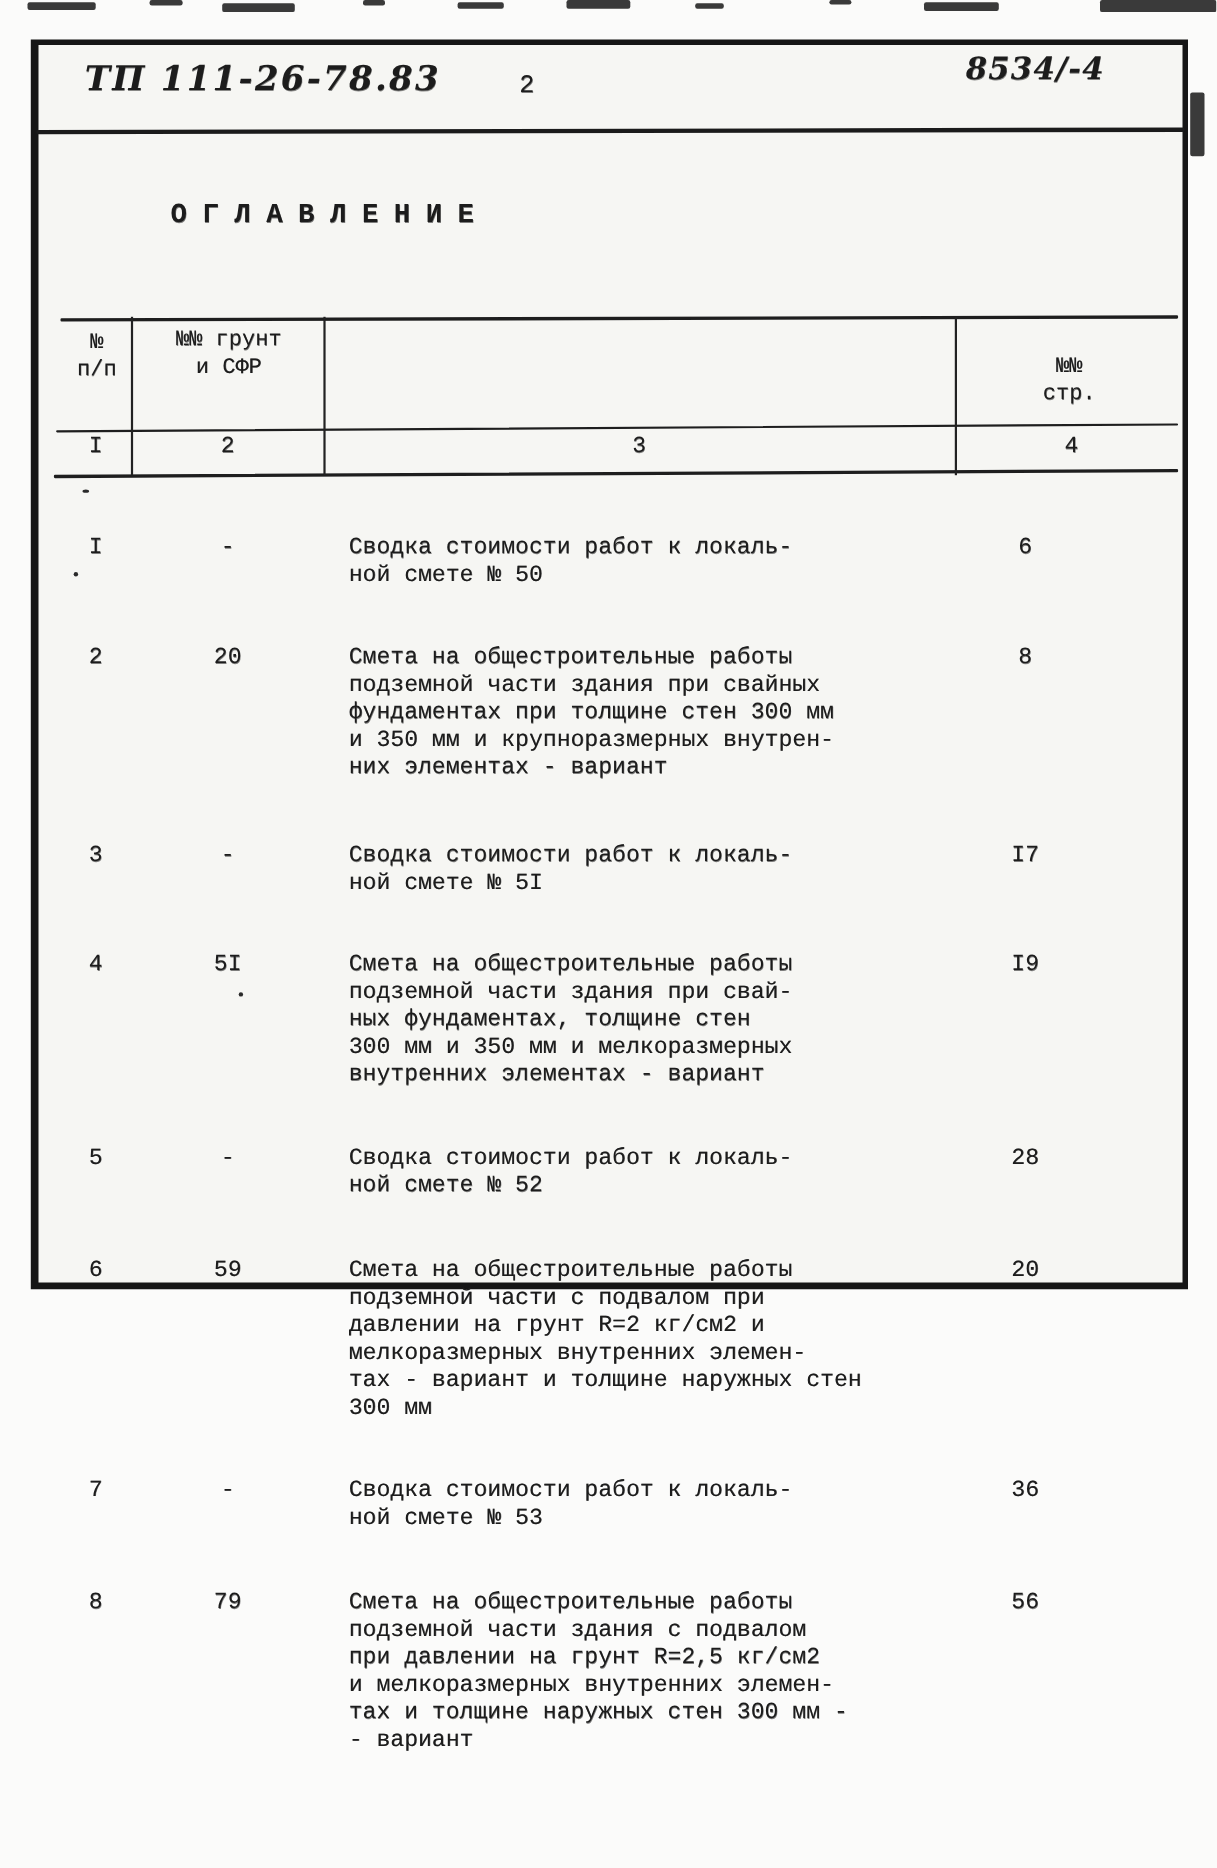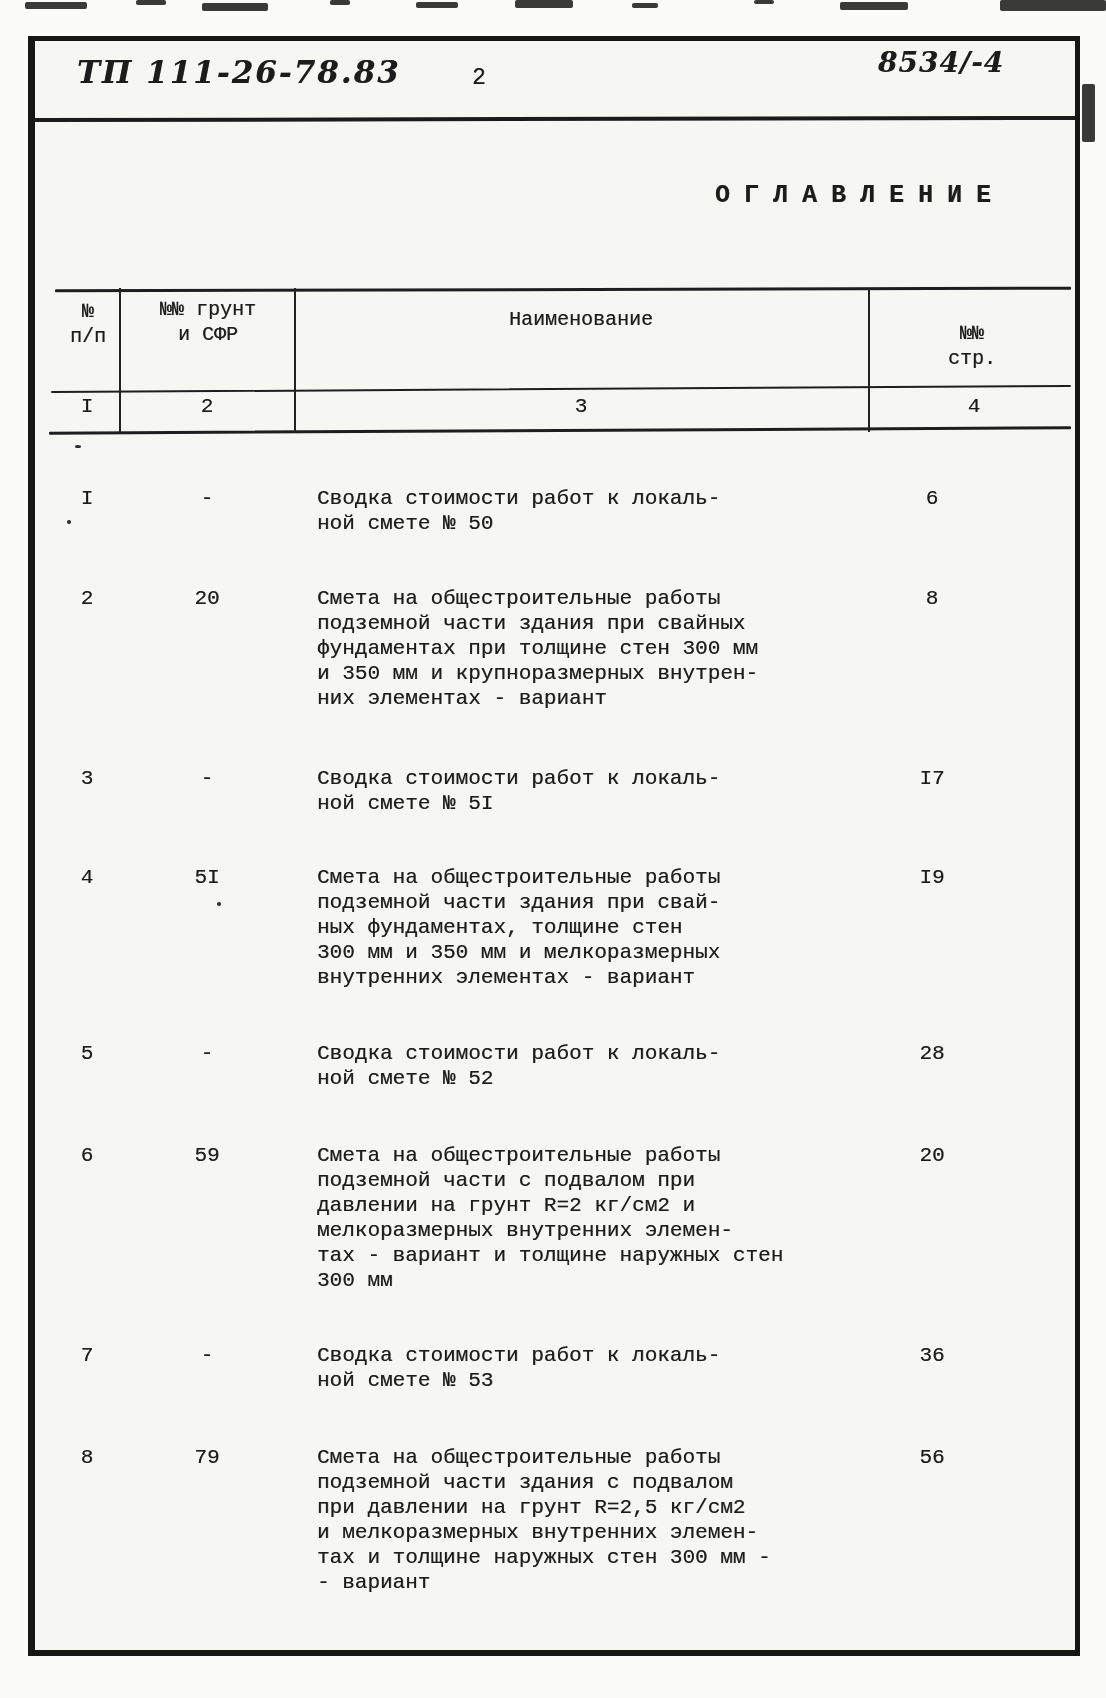--- a/index.html
+++ b/index.html
@@ -4,41 +4,41 @@
 <style>
   html,body{margin:0;padding:0;background:#fbfbfa;}
   .canvas{
     position:relative;width:1106px;height:1698px;overflow:hidden;
     background:#fbfbfa;
     font-family:"Liberation Mono","DejaVu Sans Mono",monospace;
     color:#1c1c1c;
   }
   
   .frame{
-    position:absolute;left:28px;top:36px;width:1052px;height:1620px;
+    position:absolute;left:28px;top:36px;width:1052px;height:1136px;
     border:5px solid #161616;border-left-width:7px;border-bottom-width:6px;
     background:#f6f6f3;
     box-sizing:border-box;
   }
   .frame-inner{position:absolute;left:0;top:0;right:0;bottom:0;}
   .tw{ text-shadow:0.4px 0.4px 0.5px rgba(25,25,25,0.55); }
   .hand{
     font-family:"DejaVu Serif","Liberation Serif",serif;
     font-style:italic;font-weight:bold;
     text-shadow:0.3px 0.3px 0.4px rgba(25,25,25,0.5);
   }
   .doc-code{position:absolute;left:42px;top:13px;font-size:31px;letter-spacing:2px;}
   .page-num{position:absolute;left:437px;top:24px;font-size:23px;}
   .stamp{position:absolute;left:843px;top:5px;font-size:28px;letter-spacing:1px;}
   .header-rule{
     position:absolute;left:-2px;top:76px;width:1044px;height:4px;background:#1b1b1b;
     transform:rotate(-0.12deg);border-radius:2px;
   }
   .title{
-    position:absolute;left:120px;top:140px;width:850px;text-align:right;
+    position:absolute;left:120px;top:140px;width:850px;text-align:left;
     font-size:25px;letter-spacing:14px;font-weight:bold;
   }
   
   .hline{position:absolute;background:#1e1e1e;border-radius:1px;}
   .hl-top{left:20px;top:247px;width:1016px;height:3px;transform:rotate(-0.15deg);}
   .hl-mid{left:16px;top:347px;width:1020px;height:2px;transform:rotate(-0.35deg);}
   .hl-bot{left:14px;top:388px;width:1022px;height:3px;transform:rotate(-0.3deg);}
   .vline{position:absolute;width:2px;background:#222;top:247px;height:144px;}
   .v1{left:84px;} .v2{left:259px;} .v3{left:833px;}
   .colhead{
@@ -94,21 +94,20 @@
       <div class="hline hl-mid"></div>
       <div class="hline hl-bot"></div>
       <div class="vline v1"></div>
       <div class="vline v2"></div>
       <div class="vline v3"></div>
 
       <div class="tw colhead ch-num">№
 п/п</div>
       <div class="tw colhead ch-smeta">№№ грунт
 и СФР</div>
-      <div class="tw colhead ch-name">Наименование</div>
       <div class="tw colhead ch-page">№№
 стр.</div>
 
       <div class="tw colindex ci-1">I</div>
       <div class="tw colindex ci-2">2</div>
       <div class="tw colindex ci-3">3</div>
       <div class="tw colindex ci-4">4</div>
 
       <div class="row r1">
         <span class="tw cell-num">I</span>

